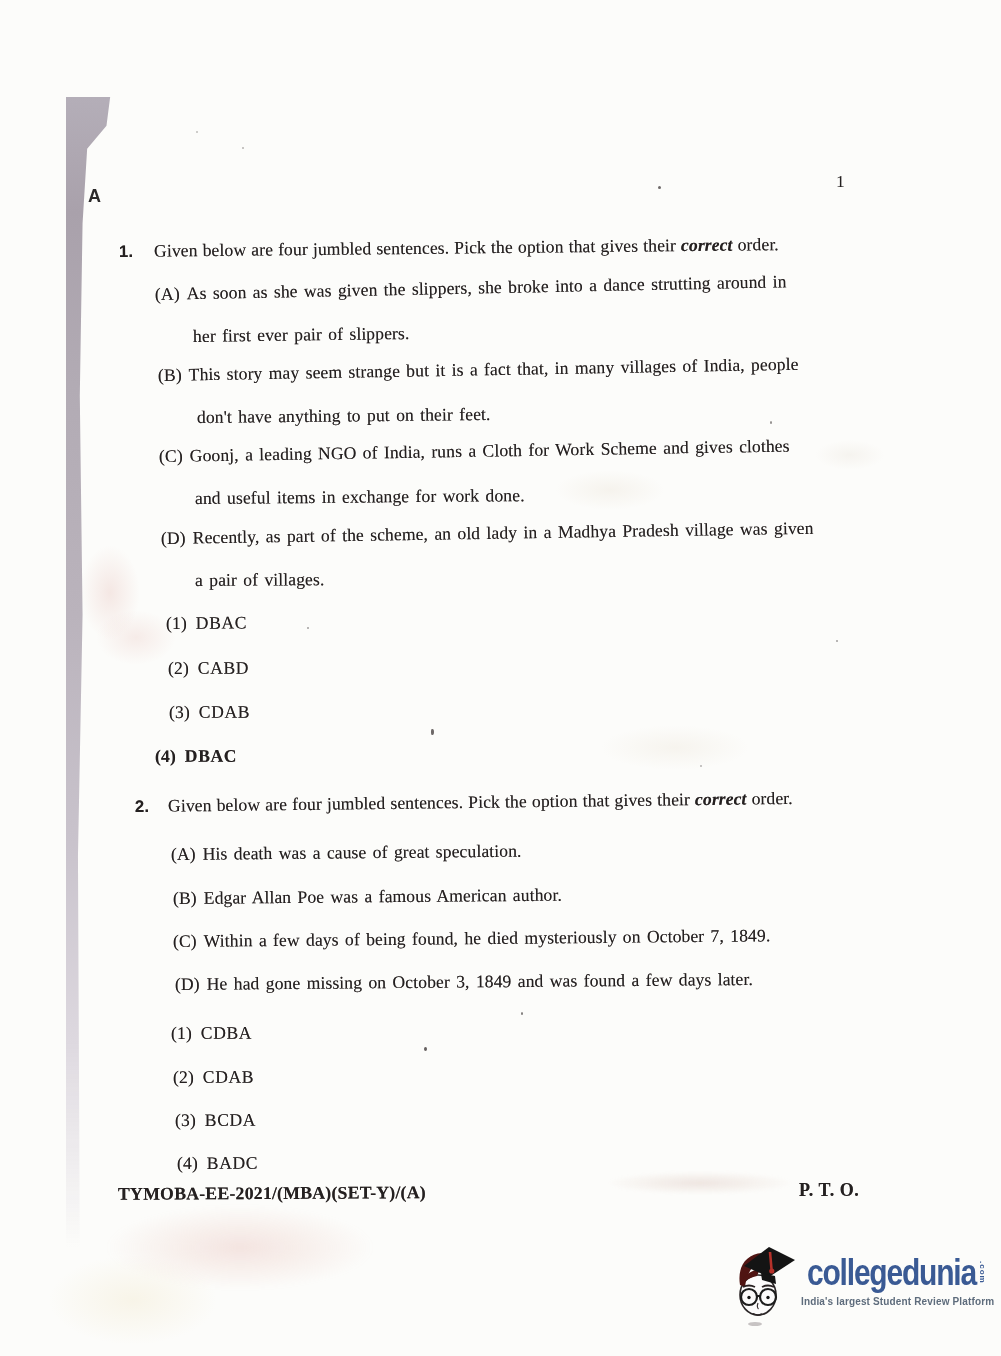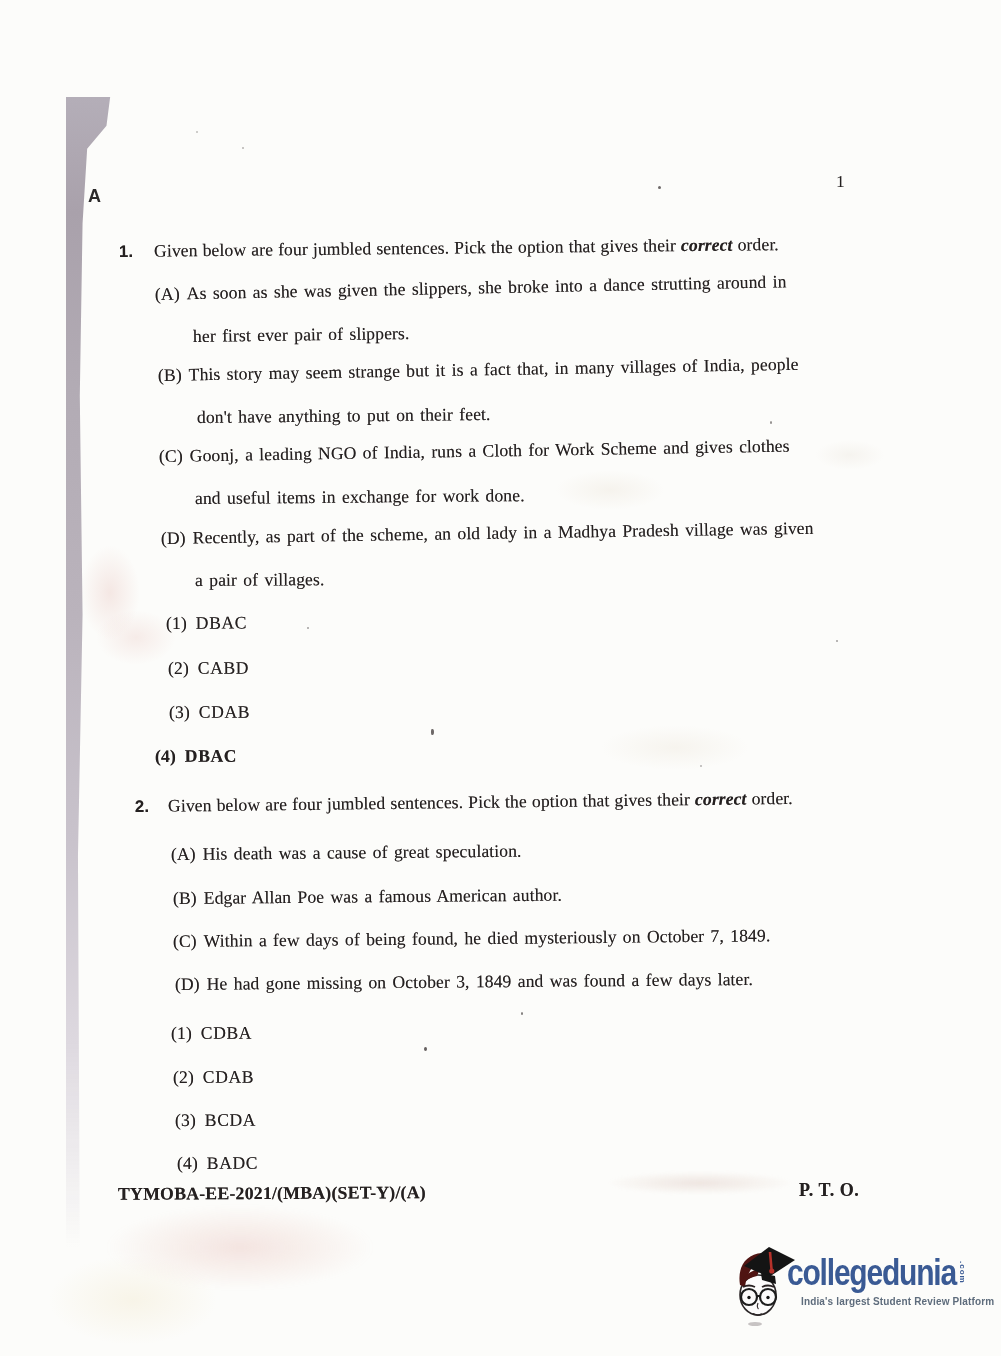--- a/index.html
+++ b/index.html
@@ -48,21 +48,21 @@
     letter-spacing:0.2px;transform:rotate(-0.3deg);
     text-shadow:0 0 0.5px rgba(45,35,35,0.6);
   }
   .footer-pto{
     position:absolute;left:799px;top:1180px;font-weight:700;font-size:18px;
     letter-spacing:0.5px;text-shadow:0 0 0.5px rgba(45,35,35,0.6);text-align:center;
   }
   
   .logo{position:absolute;left:731px;top:1243px;width:270px;height:92px;}
   .logo .mascot{position:absolute;left:0;top:2px;}
-  .brand-row{position:absolute;left:56px;top:8px;display:flex;align-items:flex-start;}
+  .brand-row{position:absolute;left:76px;top:8px;display:flex;align-items:flex-start;}
   .brand{
     font-family:"Liberation Sans","DejaVu Sans",sans-serif;font-weight:700;
     font-size:30px;letter-spacing:-1.2px;
     transform:scaleY(1.25);transform-origin:left top;
   }
   .brand-suffix{
     font-family:"Liberation Sans","DejaVu Sans",sans-serif;font-weight:700;
     font-size:8px;writing-mode:vertical-rl;margin-left:2px;margin-top:10px;letter-spacing:1px;
   }
   .tagline{

